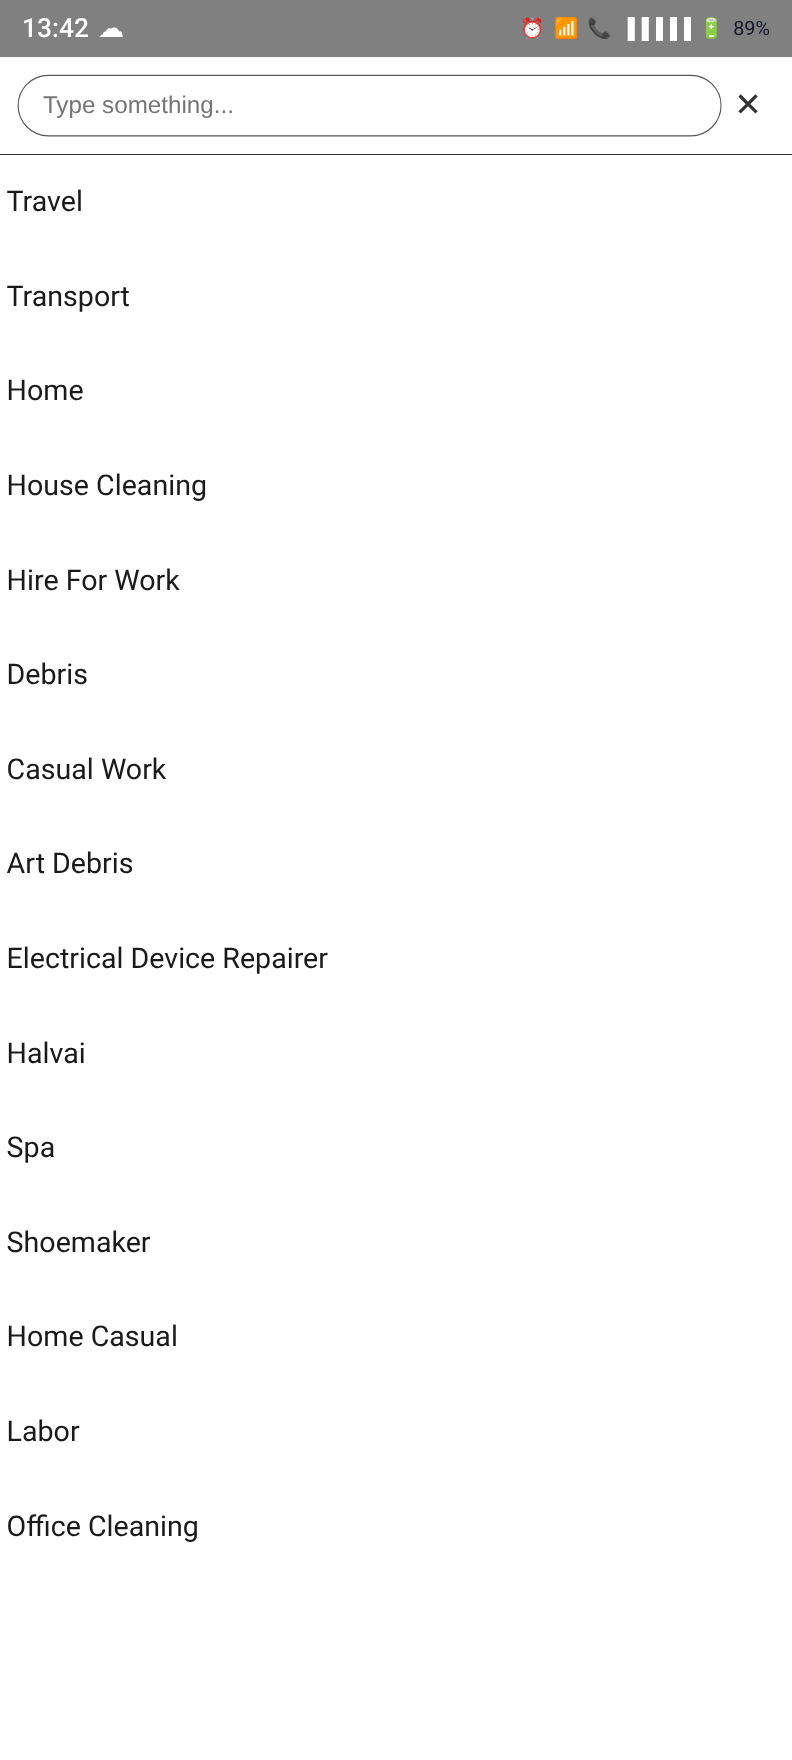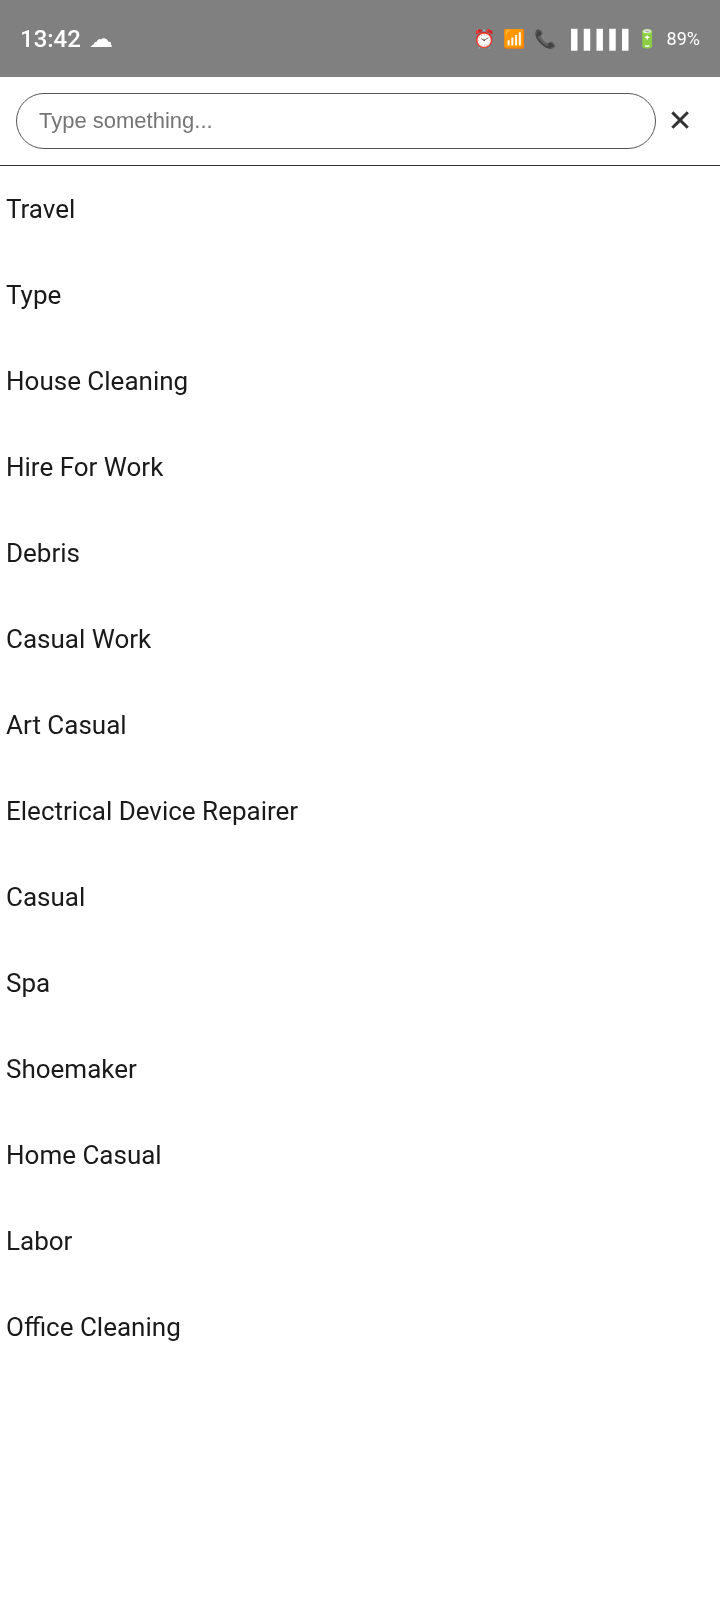--- a/index.html
+++ b/index.html
@@ -12,21 +12,21 @@
     body {
       width: 720px;
       min-height: 1600px;
       background: #ffffff;
       font-family: -apple-system, BlinkMacSystemFont, 'Segoe UI', Roboto, sans-serif;
     }
 
     
     .status-bar {
       width: 720px;
-      height: 77px;
+      height: 52px;
       background: #808080;
       display: flex;
       align-items: center;
       justify-content: space-between;
       padding: 0 20px;
     }
 
     .status-time {
       color: white;
       font-size: 24px;
@@ -39,21 +39,21 @@
     .status-icons {
       display: flex;
       align-items: center;
       gap: 8px;
       color: white;
       font-size: 18px;
     }
 
     .battery-text {
       font-size: 18px;
-      color: #ffffff;
+      color: #0f172a;
     }
 
     
     .search-container {
       width: 720px;
       padding: 16px 16px;
       background: #ffffff;
       display: flex;
       align-items: center;
       border-bottom: 1.5px solid #333333;
@@ -134,26 +134,27 @@
   <div class="search-input-wrapper">
     <input class="search-input" type="text" placeholder="Type something..." style="">
   </div>
   <div class="close-button">
     <span class="close-icon-text">✕</span>
   </div>
 </div>
 
 <div class="list-container" id="list-container">
 <div class="list-item"><span class="list-item-text">Travel</span></div>
-    <div class="list-item"><span class="list-item-text">Type</span></div>
+    <div class="list-item"><span class="list-item-text">Transport</span></div>
+    <div class="list-item"><span class="list-item-text">Home</span></div>
     <div class="list-item"><span class="list-item-text">House Cleaning</span></div>
     <div class="list-item"><span class="list-item-text">Hire For Work</span></div>
     <div class="list-item"><span class="list-item-text">Debris</span></div>
     <div class="list-item"><span class="list-item-text">Casual Work</span></div>
-    <div class="list-item"><span class="list-item-text">Art Casual</span></div>
+    <div class="list-item"><span class="list-item-text">Art Debris</span></div>
     <div class="list-item"><span class="list-item-text">Electrical  Device Repairer</span></div>
-    <div class="list-item"><span class="list-item-text">Casual</span></div>
+    <div class="list-item"><span class="list-item-text">Halvai</span></div>
     <div class="list-item"><span class="list-item-text">Spa</span></div>
     <div class="list-item"><span class="list-item-text">Shoemaker</span></div>
     <div class="list-item"><span class="list-item-text">Home Casual</span></div>
     <div class="list-item"><span class="list-item-text">Labor</span></div>
     <div class="list-item"><span class="list-item-text">Office Cleaning</span></div>
   </div>
 
 </body></html>

